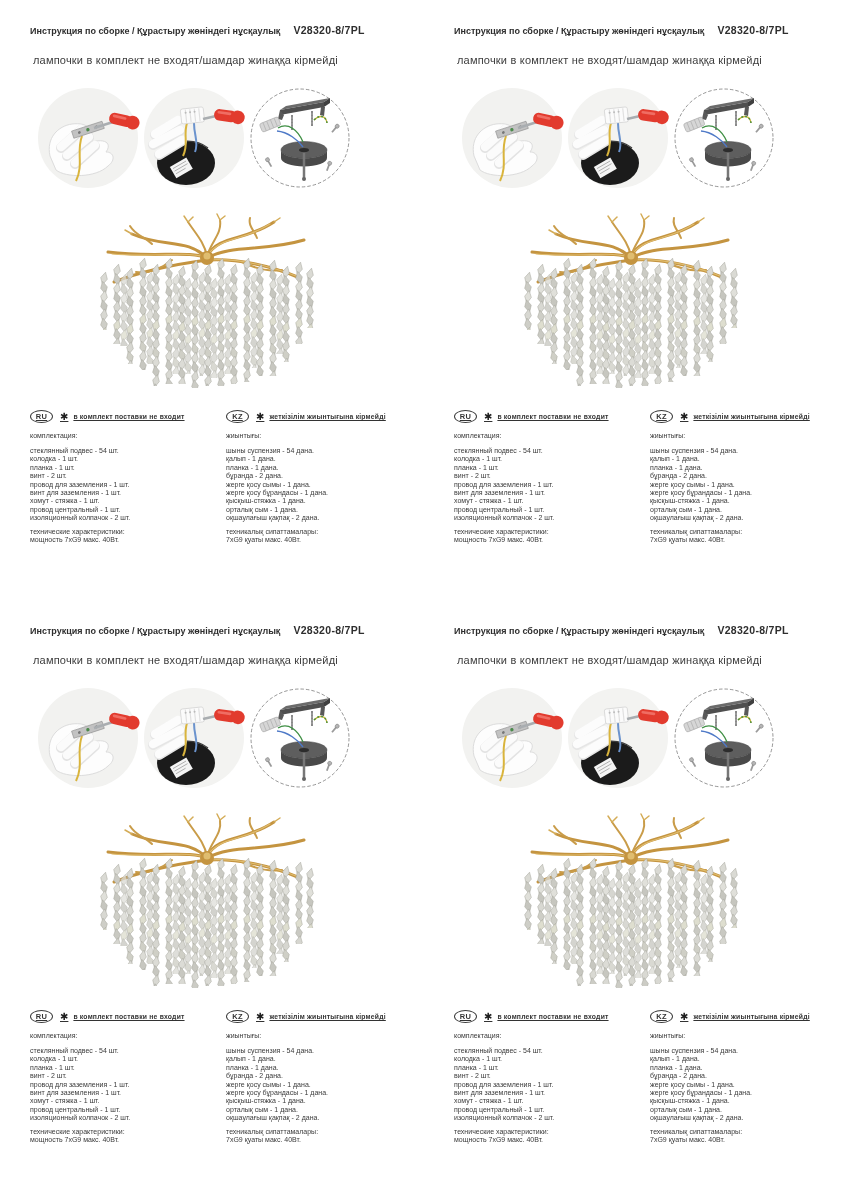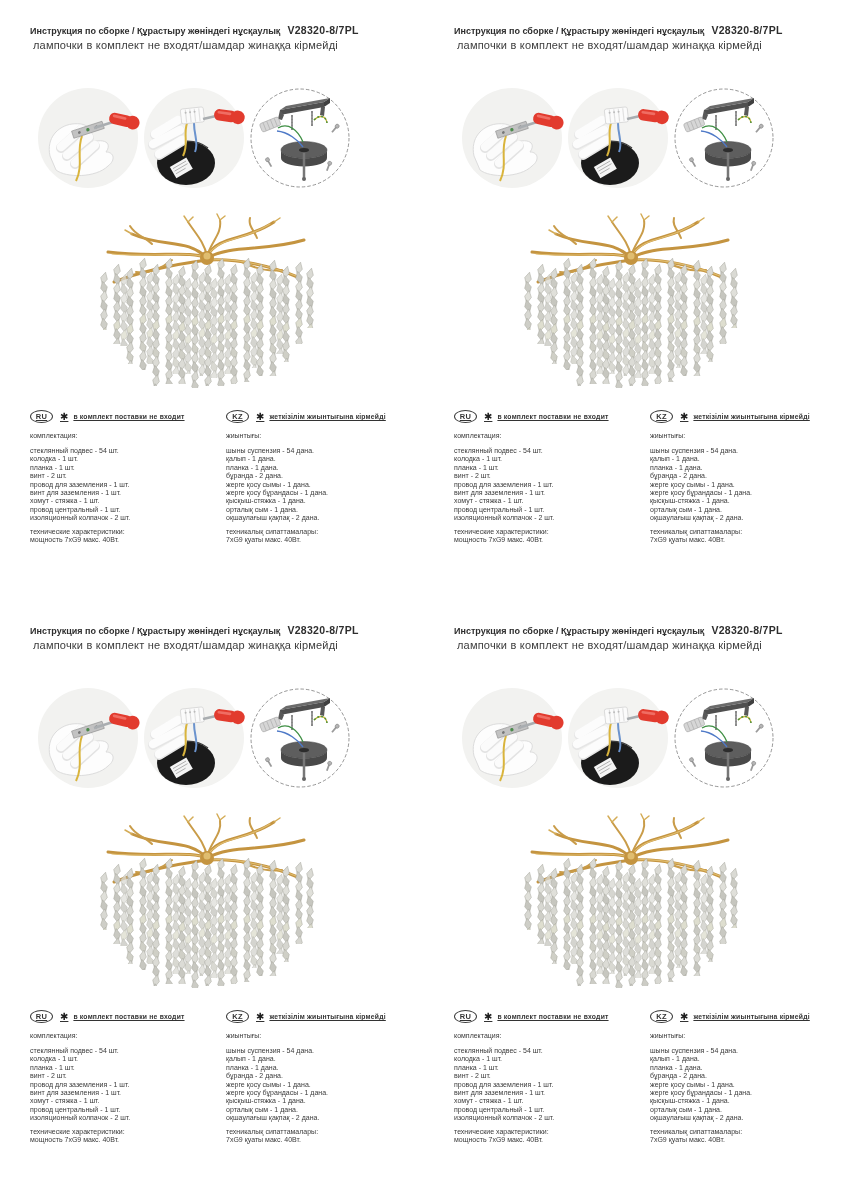--- a/index.html
+++ b/index.html
@@ -1,22 +1,22 @@
 <!DOCTYPE html>
 <html><head>
 <meta charset="utf-8">
 <style>
   html,body{margin:0;padding:0;background:#ffffff;}
   body{width:848px;height:1200px;font-family:"Liberation Sans","DejaVu Sans",sans-serif;color:#333;}
   #sheet{display:grid;grid-template-columns:424px 424px;grid-template-rows:600px 600px;width:848px;height:1200px;}
   .panel{position:relative;width:424px;height:600px;overflow:hidden;}
   .hdr{position:absolute;left:30px;top:24px;width:384px;}
   .hdr-line1{font-size:9px;font-weight:bold;color:#2e2e2e;white-space:nowrap;}
-  .hdr-model{font-size:10.5px;font-weight:bold;margin-left:7px;letter-spacing:.3px;}
-  .hdr-line2{font-size:11px;color:#3c3c3c;margin-top:3px;margin-left:3px;letter-spacing:.2px;white-space:nowrap;}
+  .hdr-model{font-size:10.5px;font-weight:bold;margin-left:13px;letter-spacing:.3px;}
+  .hdr-line2{font-size:11px;color:#3c3c3c;margin-top:18px;margin-left:3px;letter-spacing:.2px;white-space:nowrap;}
   .steps{position:absolute;left:36px;top:86px;display:flex;gap:2px;}
   .product{position:absolute;left:92px;top:208px;}
   .parts{position:absolute;left:30px;top:410px;display:flex;width:372px;}
   .col-ru{width:196px;flex:0 0 196px;}
   .col-kz{flex:1;}
   .lang-row{display:flex;align-items:center;height:13px;text-decoration:underline;}
   .badge{display:inline-flex;align-items:center;justify-content:center;width:21px;height:11px;border:1px solid #3b3b3b;border-radius:50%;font-size:7.5px;font-weight:bold;color:#333;letter-spacing:.3px;}
   .star{font-size:10px;color:#1e1e1e;margin-left:7px;line-height:10px;}
   .note{font-size:6.8px;font-weight:bold;color:#333;margin-left:5px;letter-spacing:.2px;}
   .list-title{font-size:7px;margin-top:9px;color:#3a3a3a;}

